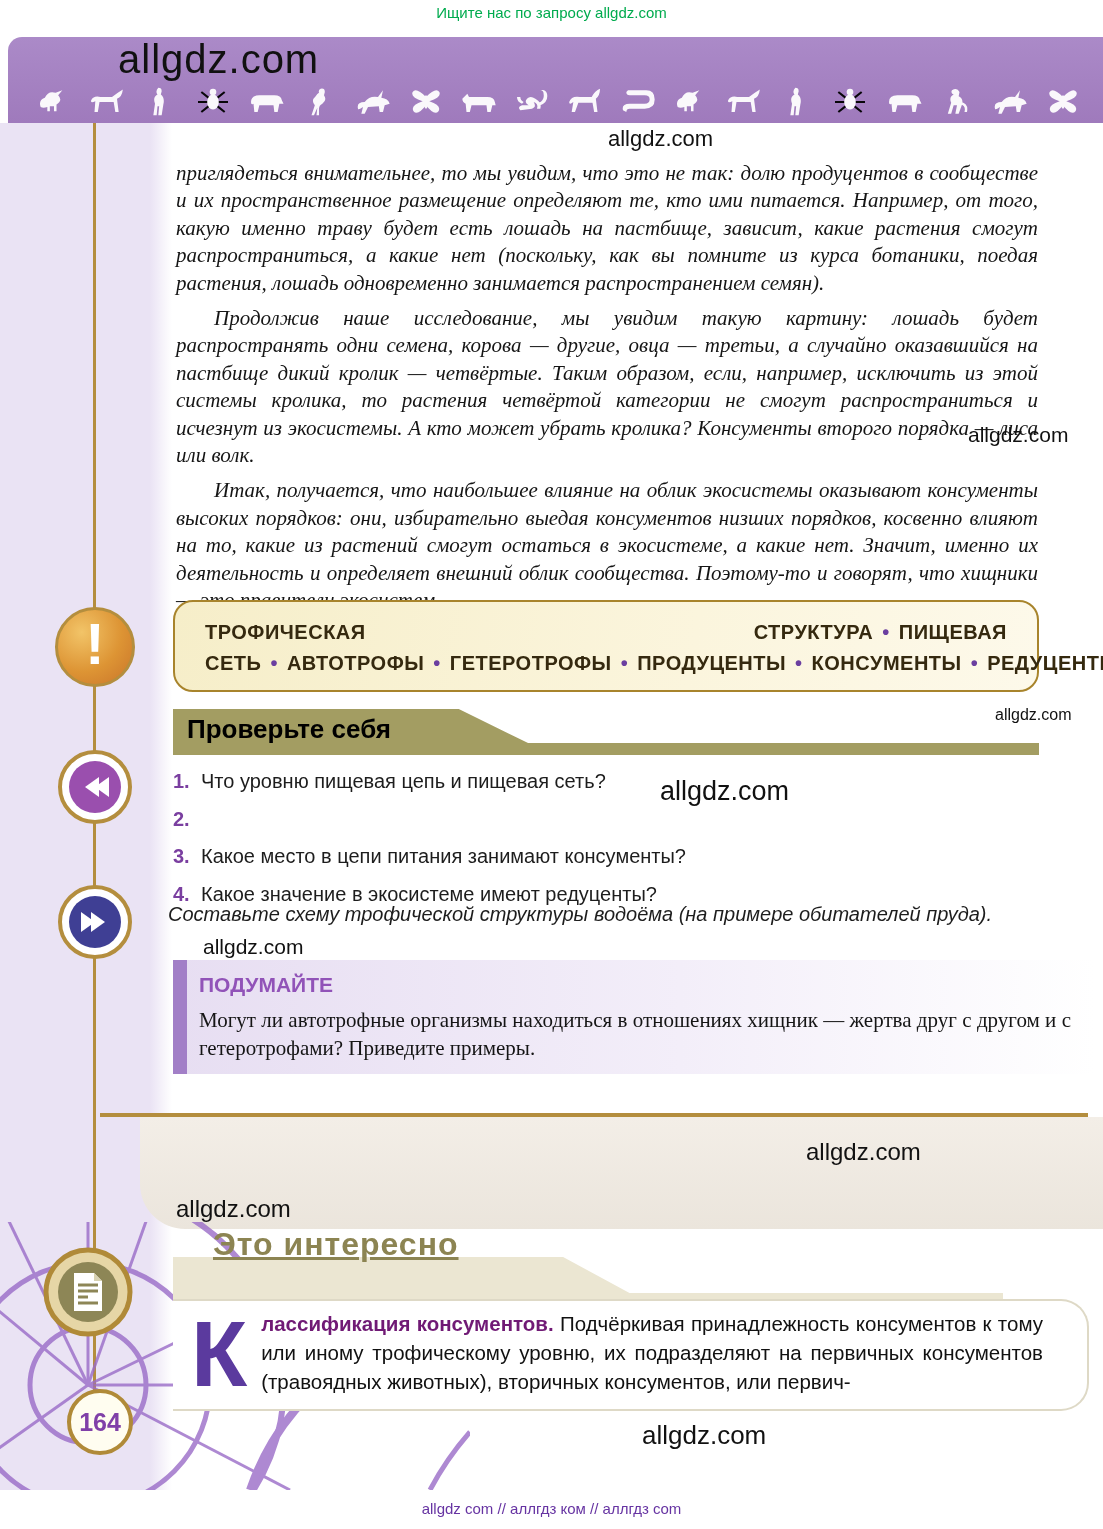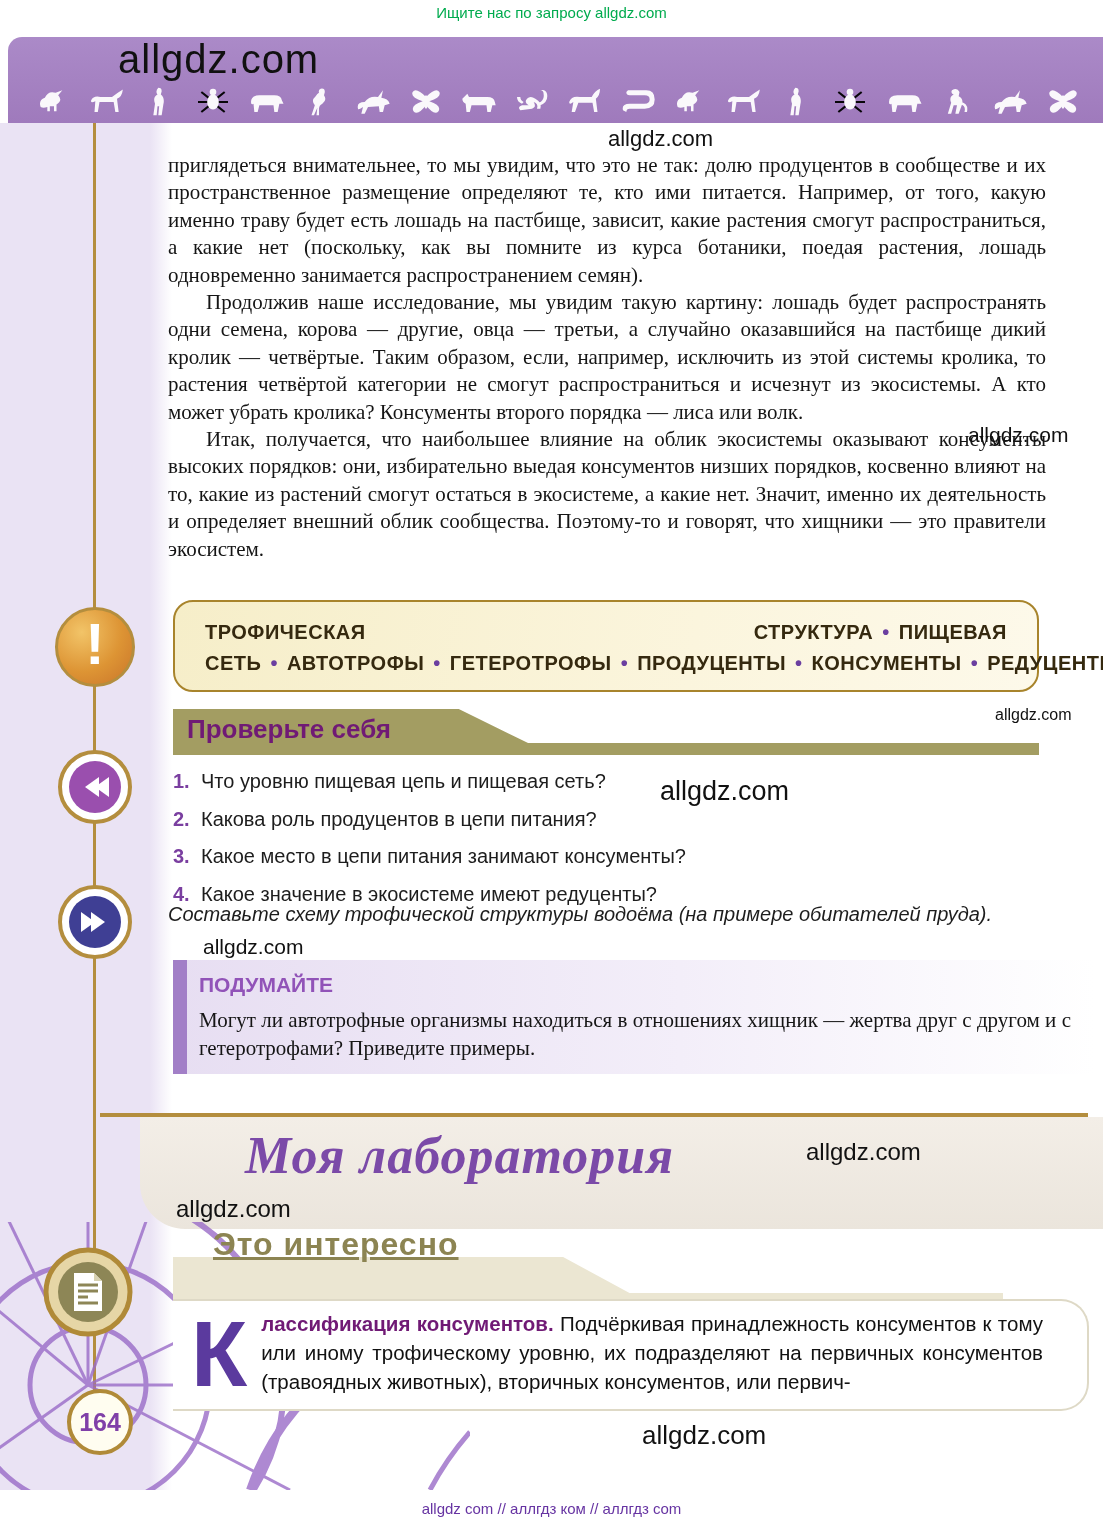--- a/index.html
+++ b/index.html
@@ -32,33 +32,33 @@
   .disc{border-radius:50%;display:flex;align-items:center;justify-content:center;}
   .rw .disc{width:52px;height:52px;background:#9a4fae;}
   .ff .disc{width:52px;height:52px;background:#3f3f94;}
   .tri{width:0;height:0;border-top:10px solid transparent;border-bottom:10px solid transparent;}
   .tri-l{border-right:14px solid #fff;margin-right:-4px;}
   .tri-r{border-left:14px solid #fff;margin-left:-4px;}
   
   .bodytext{position:absolute;left:168px;top:152px;width:878px;
             font-family:"Liberation Serif",serif;font-size:21px;line-height:27.4px;
             color:#151515;text-align:justify;}
-  .bodytext p{margin:0;}
+  .bodytext p{margin:8px;font-style:italic;}
   .bodytext p.ind{text-indent:38px;}
   
   .terms{position:absolute;left:173px;top:600px;width:866px;height:92px;box-sizing:border-box;
          background:linear-gradient(100deg,#f6eec9,#fbf5dd 60%,#fdf9ea);
          border:2.5px solid #a8842c;border-radius:20px;padding:15px 30px;
          font-weight:bold;font-size:20px;line-height:31px;color:#35290f;
          letter-spacing:.5px;text-align:justify;}
   .terms .dot{color:#6b3fa0;padding:0 9px;}
   
   .check-banner{position:absolute;left:173px;top:709px;width:866px;height:46px;background:#a39d62;
      clip-path:polygon(0 0,33% 0,41% 74%,100% 74%,100% 100%,0 100%);}
-  .check-title{position:absolute;left:14px;top:5px;color:#701a75;font-weight:bold;font-size:26px;}
+  .check-title{position:absolute;left:14px;top:5px;color:#000000;font-weight:bold;font-size:26px;}
   .questions{position:absolute;left:173px;top:770px;width:880px;font-size:20px;color:#1d1d1d;}
   .qrow{display:flex;margin-bottom:14.5px;line-height:23px;}
   .qnum{color:#7a3fa0;font-weight:bold;width:28px;flex:0 0 28px;}
   .task{position:absolute;left:168px;top:901px;width:880px;font-size:20px;color:#1d1d1d;line-height:26px;font-style:italic;}
   
   .think{position:absolute;left:173px;top:960px;width:922px;height:114px;
          background:linear-gradient(90deg,#e7def2,#f3eef9 55%,rgba(255,255,255,0));}
   .think-bar{position:absolute;left:0;top:0;width:14px;height:100%;background:#a27fc7;}
   .think-title{position:absolute;left:26px;top:13px;color:#9153b8;font-weight:bold;font-size:21px;}
   .think-body{position:absolute;left:26px;top:46px;width:872px;
@@ -253,42 +253,40 @@
   <div class="check-banner">
     <div class="check-title">Проверьте себя</div>
   </div>
   <div class="questions">
     <div class="qrow">
       <span class="qnum">1.</span>
       <span>Что уровню пищевая цепь и пищевая сеть?</span>
     </div>
     <div class="qrow">
       <span class="qnum">2.</span>
-      <span>Какова роль продуцентов в цепи питания?</span>
     </div>
     <div class="qrow">
       <span class="qnum">3.</span>
       <span>Какое место в цепи питания занимают консументы?</span>
     </div>
     <div class="qrow">
       <span class="qnum">4.</span>
       <span>Какое значение в экосистеме имеют редуценты?</span>
     </div>
   </div>
   <div class="task">Составьте схему трофической структуры водоёма (на примере обитателей пруда).</div>
 
   <div class="think">
     <div class="think-bar"></div>
     <div class="think-title">ПОДУМАЙТЕ</div>
     <div class="think-body">Могут ли автотрофные организмы находиться в отношениях хищник — жертва друг с другом и с гетеротрофами? Приведите примеры.</div>
   </div>
 
   <div class="gold-hr"></div>
   <div class="cream"></div>
-  <div class="mylab">Моя лаборатория</div>
 
   <svg class="web" width="470" height="268" viewBox="0 0 470 268">
     <g stroke="#9a6cc8" fill="none" opacity="0.8">
       <circle cx="88" cy="163" r="58" stroke-width="5"></circle>
       <circle cx="88" cy="163" r="122" stroke-width="5"></circle>
       <circle cx="88" cy="163" r="196" stroke-width="6"></circle>
       <g stroke-width="3">
         <line x1="88" y1="163" x2="88" y2="-60"></line>
           <line x1="88" y1="163" x2="300" y2="60"></line>
         <line x1="88" y1="163" x2="320" y2="163"></line>

